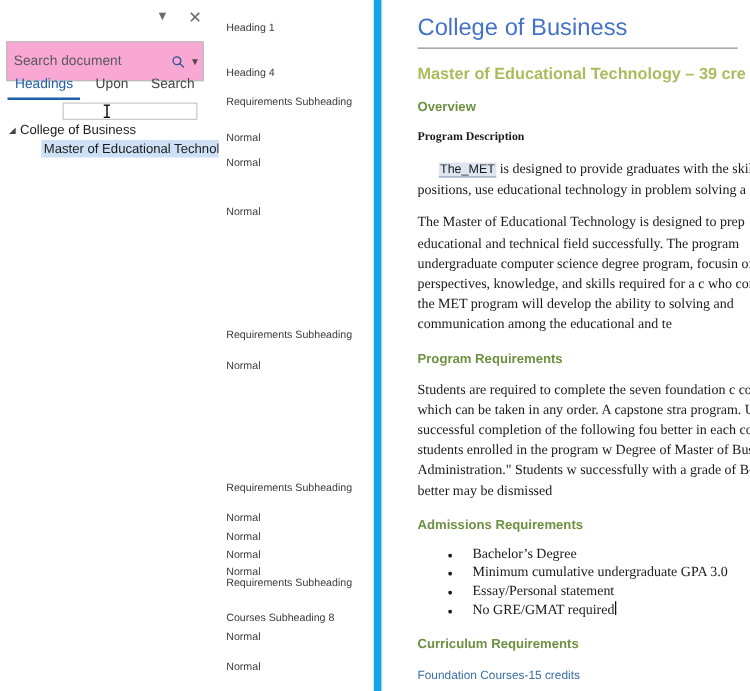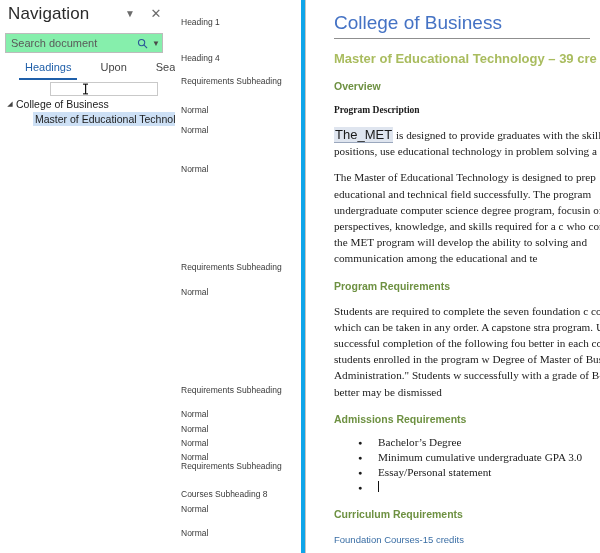--- a/index.html
+++ b/index.html
@@ -37,47 +37,46 @@
     font-size: 12px;
     line-height: 18px;
     text-align: center;
     cursor: default;
   }
   #nav-dropdown-btn { right: 36px; font-size: 10px; }
   #nav-close-btn { right: 10px; font-size: 13px; }
 
   #search-row {
     position: absolute; left: 5px; top: 33px;
-    width: 158px; height: 20px;
+    width: 158px; height: 32px;
     border: 1px solid #bcbcbc;
-    background: #86efac;
+    background: #f9a8d4;
     display: flex; align-items: center;
   }
   #search-input-text {
     flex: 1;
     padding-left: 5px;
     font-size: 11px;
     color: #595959;
     white-space: nowrap; overflow: hidden;
   }
   #search-magnifier {
     width: 16px; text-align: center;
     color: #2b5797; font-size: 12px;
   }
   #search-caret {
     width: 12px; text-align: center;
     color: #4a4a4a; font-size: 8px;
   }
 
   #nav-tabs {
-    position: absolute; left: 13px; top: 60px;
+    position: absolute; left: 0; top: 60px;
     width: 175px; height: 20px;
     display: flex;
     font-size: 11px;
-    gap: 11px;
   }
   .nav-tab {
     padding: 0 6px 3px 6px;
     margin-left: 6px;
     color: #444;
     line-height: 15px;
     cursor: default;
   }
   .nav-tab.active {
     color: #1f5fa9;
@@ -121,21 +120,21 @@
     color: #1b1b1b;
     padding: 1px 3px 1px 2px;
     white-space: nowrap;
   }
 
   
   #style-pane {
     position: absolute; left: 175px; top: 0;
     width: 130px; height: 553px;
     background: #ffffff;
-    border-right: 4px solid #0ea5e9;
+    border-right: 6px solid #0ea5e9;
   }
   .style-label {
     position: absolute;
     left: 6px;
     font-size: 8.5px;
     color: #3a3a3a;
     white-space: nowrap;
     font-family: "Liberation Sans", sans-serif;
   }
 
@@ -199,23 +198,24 @@
     font-family: "Liberation Serif", serif;
     font-size: 11.2px;
     color: #1a1a1a;
     line-height: 16.2px;
     margin-top: 10px;
     width: 300px;
   }
   .field-shade {
     background: #dfe5ef;
     border-bottom: 1px solid #9aa7bd;
-    font-size: 13px;
+    font-size: 10px;
     font-family: "Liberation Sans", sans-serif;
     padding: 0 1px;
+    margin-left: 17px;
   }
   .doc-list {
     margin-top: 9px;
     list-style: none;
   }
   .doc-list li {
     font-family: "Liberation Serif", serif;
     font-size: 11.2px;
     color: #1a1a1a;
     line-height: 15px;
@@ -246,21 +246,20 @@
   }
 </style>
 </head>
 <body>
 
 <div id="app">
 
   <div id="nav-pane">
 
     <div id="nav-header">
-      <div id="nav-title">Navigation</div>
       <div class="nav-btn" id="nav-dropdown-btn">▼</div>
       <div class="nav-btn" id="nav-close-btn">✕</div>
     </div>
 
     <div id="search-row">
       <div id="search-input-text">Search document</div>
       <div id="search-magnifier">
         <svg width="11" height="11" viewBox="0 0 12 12" style="vertical-align:middle">
           <circle cx="5" cy="5" r="3.4" fill="none" stroke="#2b5797" stroke-width="1.2"></circle>
           <line x1="7.5" y1="7.5" x2="11" y2="11" stroke="#2b5797" stroke-width="1.2"></line>
@@ -338,21 +337,21 @@
       <div class="doc-h3">Program Requirements</div>
 
       <div class="doc-body">Students are required to complete the seven foundation c courses, which can be taken in any order. A capstone stra program. Upon successful completion of the following fou better in each course, students enrolled in the program w Degree of Master of Business Administration." Students w successfully with a grade of B- or better may be dismissed</div>
 
       <div class="doc-h3">Admissions Requirements</div>
 
       <ul class="doc-list">
         <li>Bachelor’s Degree</li>
         <li>Minimum cumulative undergraduate GPA 3.0</li>
         <li>Essay/Personal statement</li>
-        <li><span class="text-caret"></span></li>
+        <li><span>No GRE/GMAT required</span><span class="text-caret"></span></li>
       </ul>
 
       <div class="doc-h3">Curriculum Requirements</div>
 
       <div class="doc-sub-blue">Foundation Courses-15 credits</div>
 
     </div>
   </div>
 
 </div>

